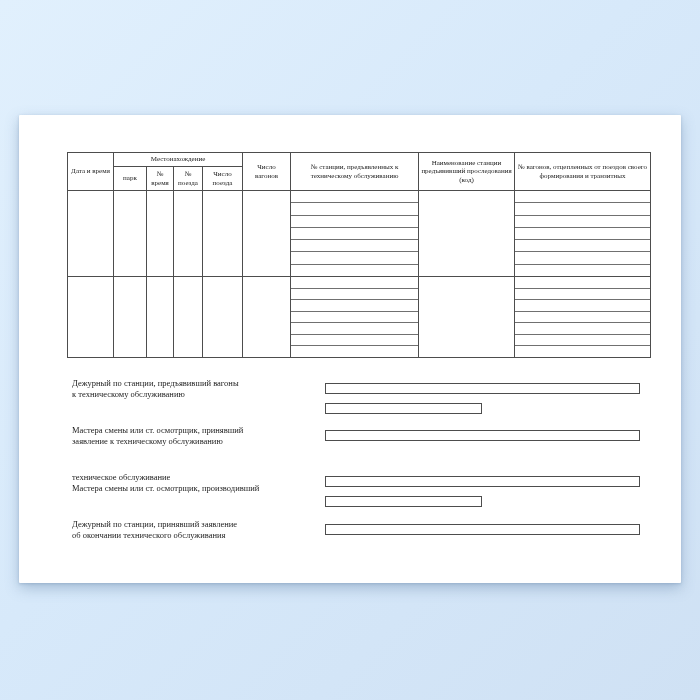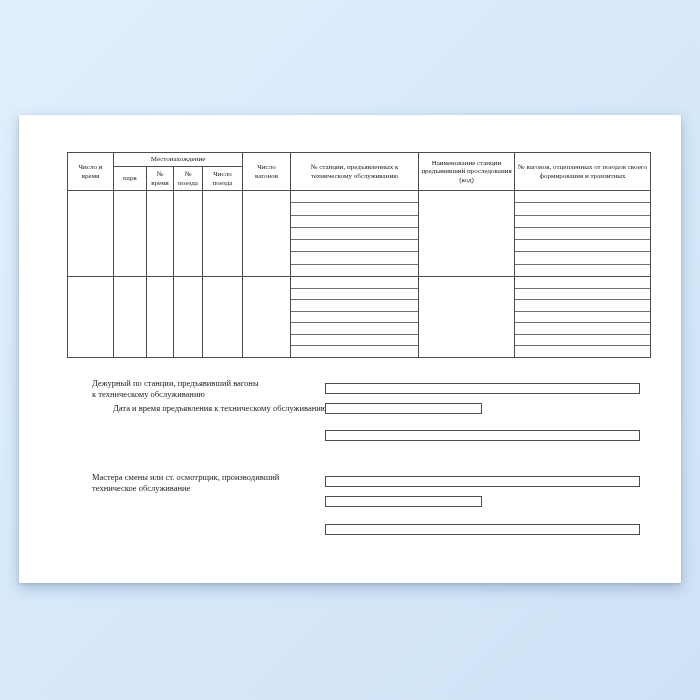--- a/index.html
+++ b/index.html
@@ -32,21 +32,21 @@
   tr.hdr-top{height:14px;}
   tr.hdr-sub{height:24px;}
   tbody td{position:relative;}
   .stack{position:absolute;left:0;top:0;right:0;bottom:0;display:flex;flex-direction:column;}
   .sub-row{flex:1;border-bottom:1px solid var(--rule);}
   .sub-row:last-child{border-bottom:none;}
   
   .field-label{
     position:absolute;font-size:8.5px;line-height:10.5px;white-space:nowrap;color:var(--text);
   }
-  .field-label span{display:block;margin-left:20px;}
+  .field-label span{display:block;}
   .fbox{
     position:absolute;height:11px;background:var(--paper);
     border:1px solid var(--border);
   }
   .lbl1{left:53px;top:263px;} .box1{left:306px;top:268px;width:315px;}
   .lbl2{left:74px;top:288px;} .box2{left:306px;top:288px;width:157px;}
   .lbl3{left:53px;top:310px;} .box3{left:306px;top:315px;width:315px;}
   .lbl4{left:53px;top:357px;} .box4{left:306px;top:361px;width:315px;}
   .lbl5{left:74px;top:382px;} .box5{left:306px;top:381px;width:157px;}
   .lbl6{left:53px;top:404px;} .box6{left:306px;top:409px;width:315px;}
@@ -63,21 +63,21 @@
         <col style="width:27px">
       <col style="width:29px">
         <col style="width:40px">
         <col style="width:48px">
       <col style="width:128px">
         <col style="width:96px">
         <col style="width:136px">
     </colgroup>
     <thead>
       <tr class="hdr-top">
-        <th rowspan="2">Число и время</th>
+        <th rowspan="2">Дата и время</th>
         <th colspan="4">Местонахождение</th>
         <th rowspan="2">Число вагонов</th>
         <th rowspan="2">№ станции, предъявленных к техническому обслуживанию</th>
         <th rowspan="2">Наименование станции предъявивший проследования (код)</th>
         <th rowspan="2">№ вагонов, отцепленных от поездов своего формирования и транзитных</th>
       </tr>
       <tr class="hdr-sub">
         <th>парк</th>
         <th>№ время</th>
         <th>№ поезда</th>
@@ -149,30 +149,35 @@
         </tr>
       </tbody>
   </table>
 
   <div class="field-label lbl1">
     <span>Дежурный по станции, предъявивший вагоны</span>
     <span>к техническому обслуживанию</span>
   </div>
   <div class="fbox box1"></div>
 
-  <div class="field-label lbl2">
-    <span>Дата и время предъявления к техническому обслуживанию</span>
-  </div>
   <div class="fbox box2"></div>
 
+  <div class="field-label lbl3">
+    <span>Мастера смены или ст. осмотрщик, принявший</span>
+    <span>заявление к техническому обслуживанию</span>
+  </div>
   <div class="fbox box3"></div>
 
   <div class="field-label lbl4">
+    <span>техническое обслуживание</span>
     <span>Мастера смены или ст. осмотрщик, производивший</span>
-    <span>техническое обслуживание</span>
   </div>
   <div class="fbox box4"></div>
 
   <div class="fbox box5"></div>
 
+  <div class="field-label lbl6">
+    <span>Дежурный по станции, принявший заявление</span>
+    <span>об окончании технического обслуживания</span>
+  </div>
   <div class="fbox box6"></div>
 
 </div>
 
 </body></html>

